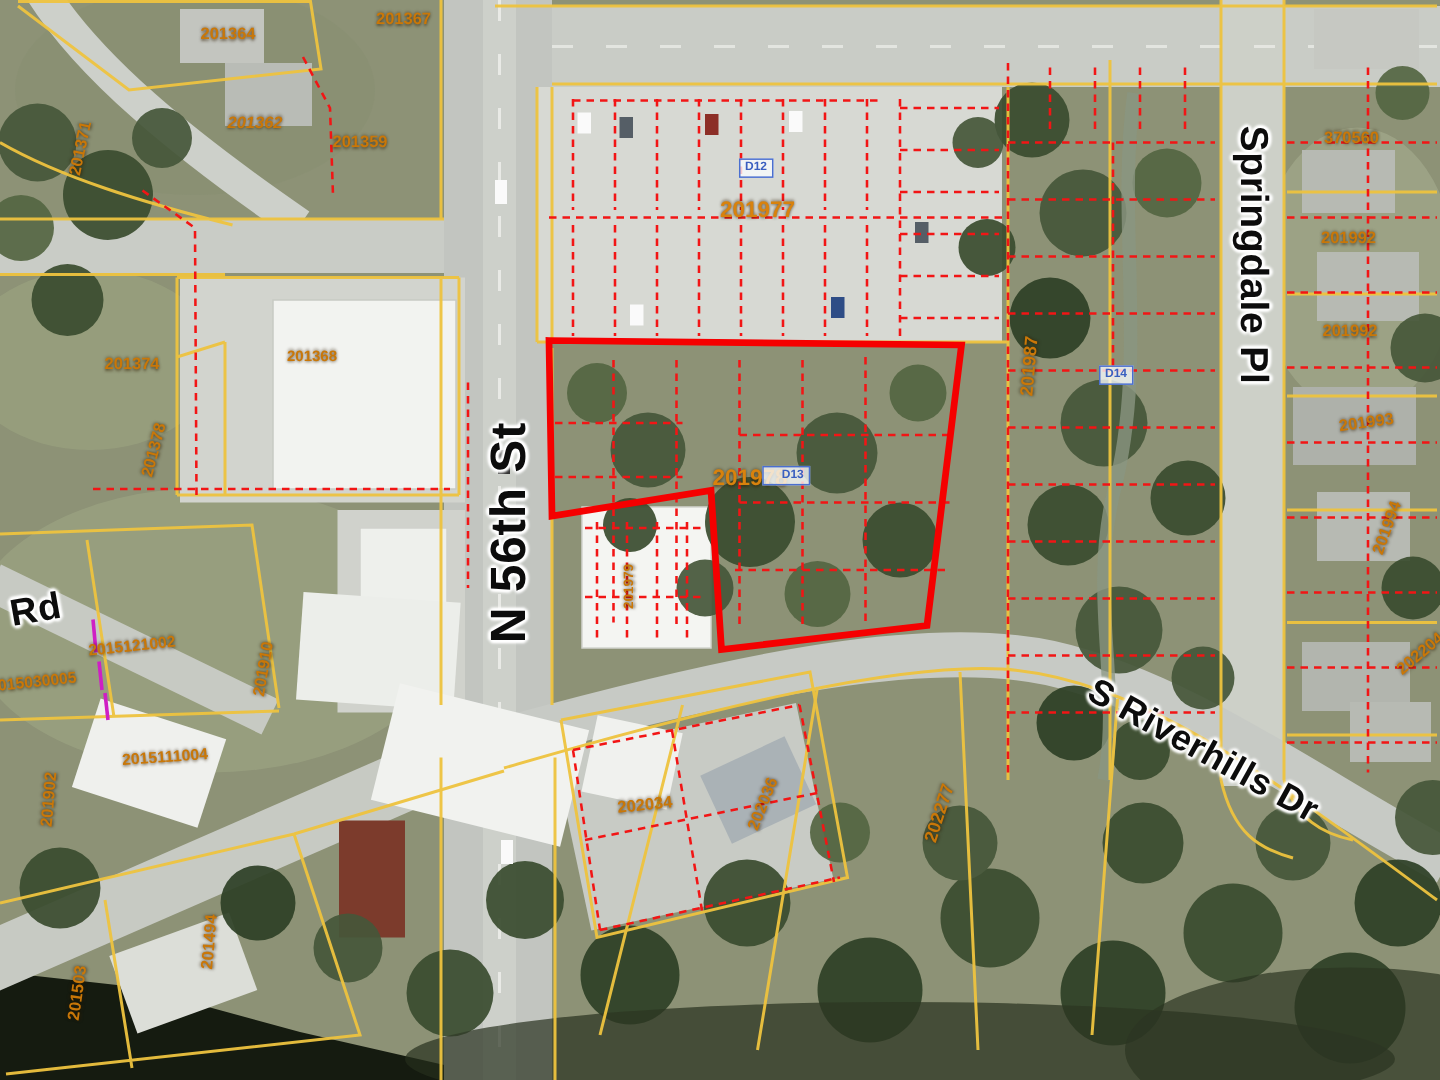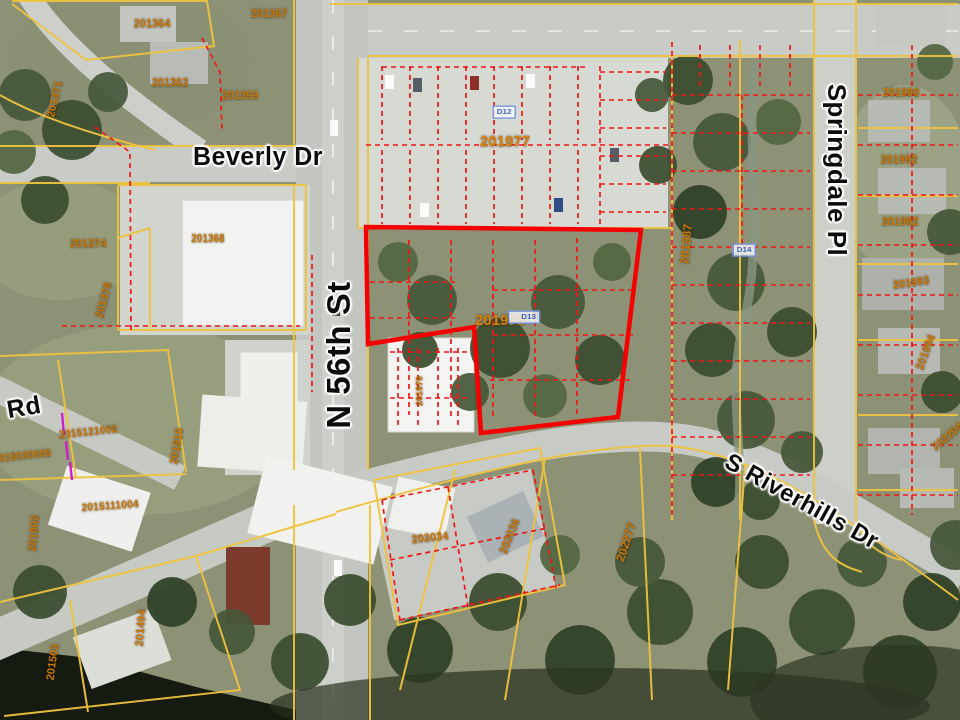--- a/index.html
+++ b/index.html
@@ -188,38 +188,37 @@
 
     <g stroke="#cf1fc4" stroke-width="2.4">
       <line x1="62" y1="413" x2="64" y2="435"></line>
       <line x1="66" y1="441" x2="68" y2="460"></line>
       <line x1="70" y1="462" x2="72" y2="480"></line>
     </g>
 
     <polygon points="366,227 641,230 618,417 481,433 474,327 368,344" fill="none" stroke="#f50000" stroke-width="4.5" stroke-linejoin="miter"></polygon>
   </svg>
 
-  <div class="street" style="left:258px;top:156px;font-size:25px;transform:translate(-50%,-50%);">Beverly Dr</div>
   <div class="street" style="left:339px;top:355px;font-size:33px;transform:translate(-50%,-50%) rotate(-90deg);">N 56th St</div>
   <div class="street" style="left:836px;top:170px;font-size:26px;transform:translate(-50%,-50%) rotate(90deg);">Springdale Pl</div>
   <div class="street" style="left:802px;top:501px;font-size:24px;transform:translate(-50%,-50%) rotate(29deg);">S Riverhills Dr</div>
   <div class="street" style="left:24px;top:407px;font-size:25px;transform:translate(-50%,-50%) rotate(-10deg);">Rd</div>
 
   <div class="plabel" style="left:152px;top:23px;transform:translate(-50%,-50%);">201364</div>
   <div class="plabel" style="left:254px;top:13px;transform:translate(-50%,-50%);padding-left:30px;">201367</div>
-  <div class="plabel" style="left:170px;top:82px;transform:translate(-50%,-50%);">201362</div>
+  <div class="plabel" style="left:170px;top:82px;transform:translate(-50%,-50%);font-style:italic;">201362</div>
   <div class="plabel" style="left:240px;top:95px;transform:translate(-50%,-50%);">201359</div>
   <div class="plabel" style="left:54px;top:99px;transform:translate(-50%,-50%) rotate(-78deg);">201371</div>
   <div class="plabel" style="left:208px;top:238px;transform:translate(-50%,-50%);font-size:10px;">201368</div>
   <div class="plabel" style="left:88px;top:243px;transform:translate(-50%,-50%);">201374</div>
   <div class="plabel" style="left:103px;top:300px;transform:translate(-50%,-50%) rotate(-75deg);">201378</div>
   <div class="plabel pbig" style="left:505px;top:140px;transform:translate(-50%,-50%);">201977</div>
   <div class="plabel pbig" style="left:500px;top:319px;transform:translate(-50%,-50%);">201978</div>
   <div class="plabel" style="left:686px;top:244px;font-size:12px;transform:translate(-50%,-50%) rotate(-85deg);">201987</div>
-  <div class="plabel" style="left:901px;top:92px;transform:translate(-50%,-50%);">201990</div>
+  <div class="plabel" style="left:901px;top:92px;transform:translate(-50%,-50%);">370560</div>
   <div class="plabel" style="left:899px;top:159px;transform:translate(-50%,-50%);">201992</div>
   <div class="plabel" style="left:900px;top:221px;transform:translate(-50%,-50%);">201992</div>
   <div class="plabel" style="left:911px;top:282px;transform:translate(-50%,-50%) rotate(-8deg);">201993</div>
   <div class="plabel" style="left:925px;top:352px;transform:translate(-50%,-50%) rotate(-70deg);">201994</div>
   <div class="plabel" style="left:88px;top:431px;font-size:10.5px;transform:translate(-50%,-50%) rotate(-6deg);">2015121002</div>
   <div class="plabel" style="left:22px;top:455px;font-size:10.5px;transform:translate(-50%,-50%) rotate(-6deg);">2015030005</div>
   <div class="plabel" style="left:176px;top:446px;transform:translate(-50%,-50%) rotate(-80deg);">201910</div>
   <div class="plabel" style="left:110px;top:505px;font-size:10.5px;transform:translate(-50%,-50%) rotate(-4deg);">2015111004</div>
   <div class="plabel" style="left:33px;top:533px;transform:translate(-50%,-50%) rotate(-85deg);">201902</div>
   <div class="plabel" style="left:430px;top:537px;transform:translate(-50%,-50%) rotate(-6deg);">202034</div>

